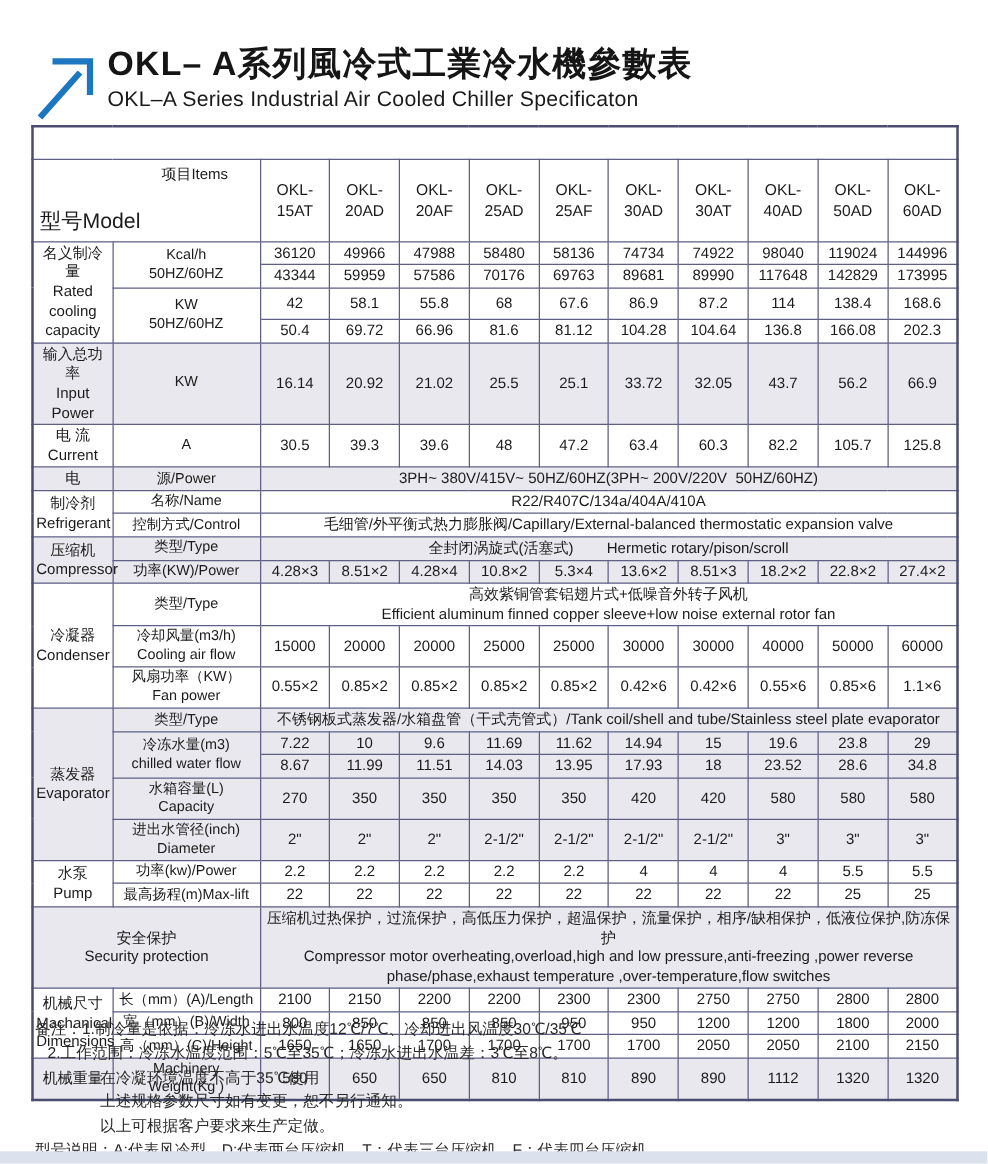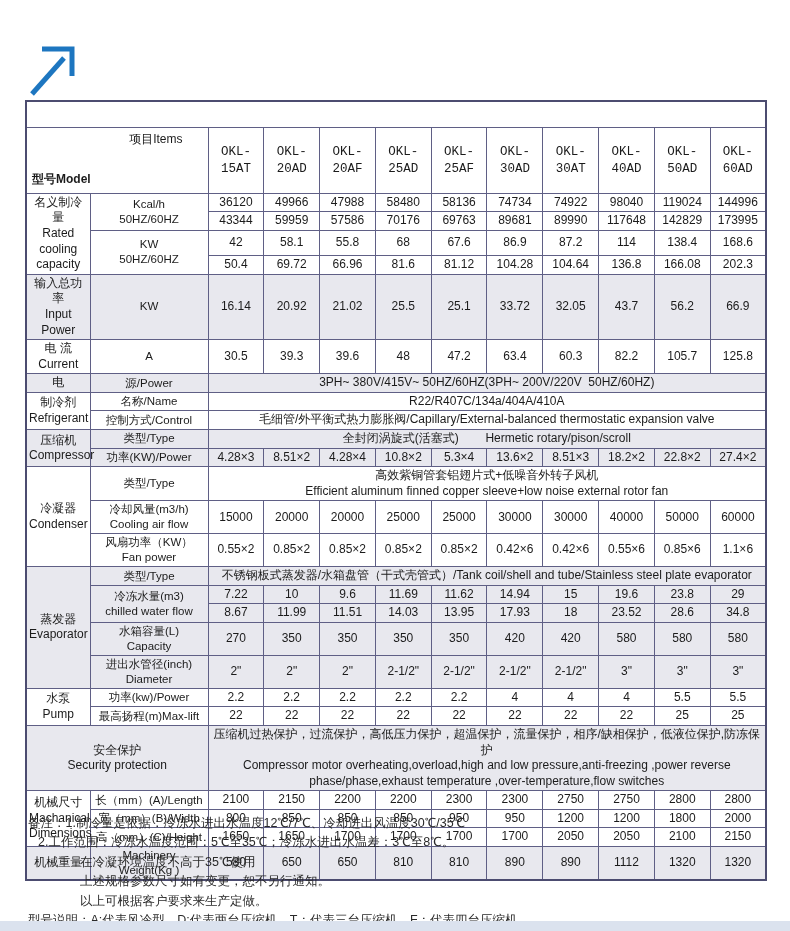--- a/index.html
+++ b/index.html
@@ -27,23 +27,23 @@
   table.spec th, table.spec td {
     padding:1px 2px; text-align:center; vertical-align:middle;
     white-space:pre-wrap; line-height:1.3; background:#ffffff; height:17px;
   }
   th.banner { background:#29abe2; color:#ffffff; font-size:18px; font-weight:500;
     height:27px; letter-spacing:1px; }
   th.corner { position:relative; height:30px;
     background-image:linear-gradient(to bottom right,
       transparent 49.5%, #5f5f85 49.5%, #5f5f85 50.6%, transparent 50.6%);
   }
-  .corner-model { position:absolute; left:5px; bottom:5px; font-size:12px; font-weight:700; }
+  .corner-model { position:absolute; left:5px; bottom:5px; font-size:17px; font-weight:400; }
   .corner-items { position:absolute; right:25px; top:4px; font-size:12px; font-weight:400; }
-  th.model { font-size:12.5px; font-weight:400;font-family:Liberation Mono, monospace; }
+  th.model { font-size:12.5px; font-weight:400; }
   td.g { background:#e8e8ee; }
   tr.shaded td { background:#e8e8ee; }
   td.l { font-size:11.5px; }
   td.w { font-size:12px;margin-top:12px; }
   td.ar { text-align:right; padding-right:1px; }
   td.al { text-align:left; padding-left:2px; }
 
   
   .notes { position:absolute; top:814px; left:28px; width:730px;
     font-size:12.5px; color:#2a2a2a; line-height:1.55; }
@@ -56,20 +56,24 @@
 <body>
 
 <div class="page">
 
   <div class="doc-header">
     <div class="arrow-wrap">
       <svg width="50" height="56" viewBox="0 0 50 56">
         <path d="M4 52 L36 16" stroke="#1d76c0" stroke-width="5" fill="none"></path>
         <path d="M14 7 H44 V34" stroke="#1d76c0" stroke-width="5" fill="none"></path>
       </svg>
+    </div>
+    <div class="titles">
+      <div class="doc-title">OKL– A系列風冷式工業冷水機參數表</div>
+      <div class="doc-subtitle">OKL–A Series Industrial Air Cooled Chiller Specificaton</div>
     </div>
   </div>
 
   <table class="spec">
     <colgroup>
       <col style="width:64px">
         <col style="width:118px">
       <col style="width:55.8px">
         <col style="width:55.8px">
         <col style="width:55.8px">

